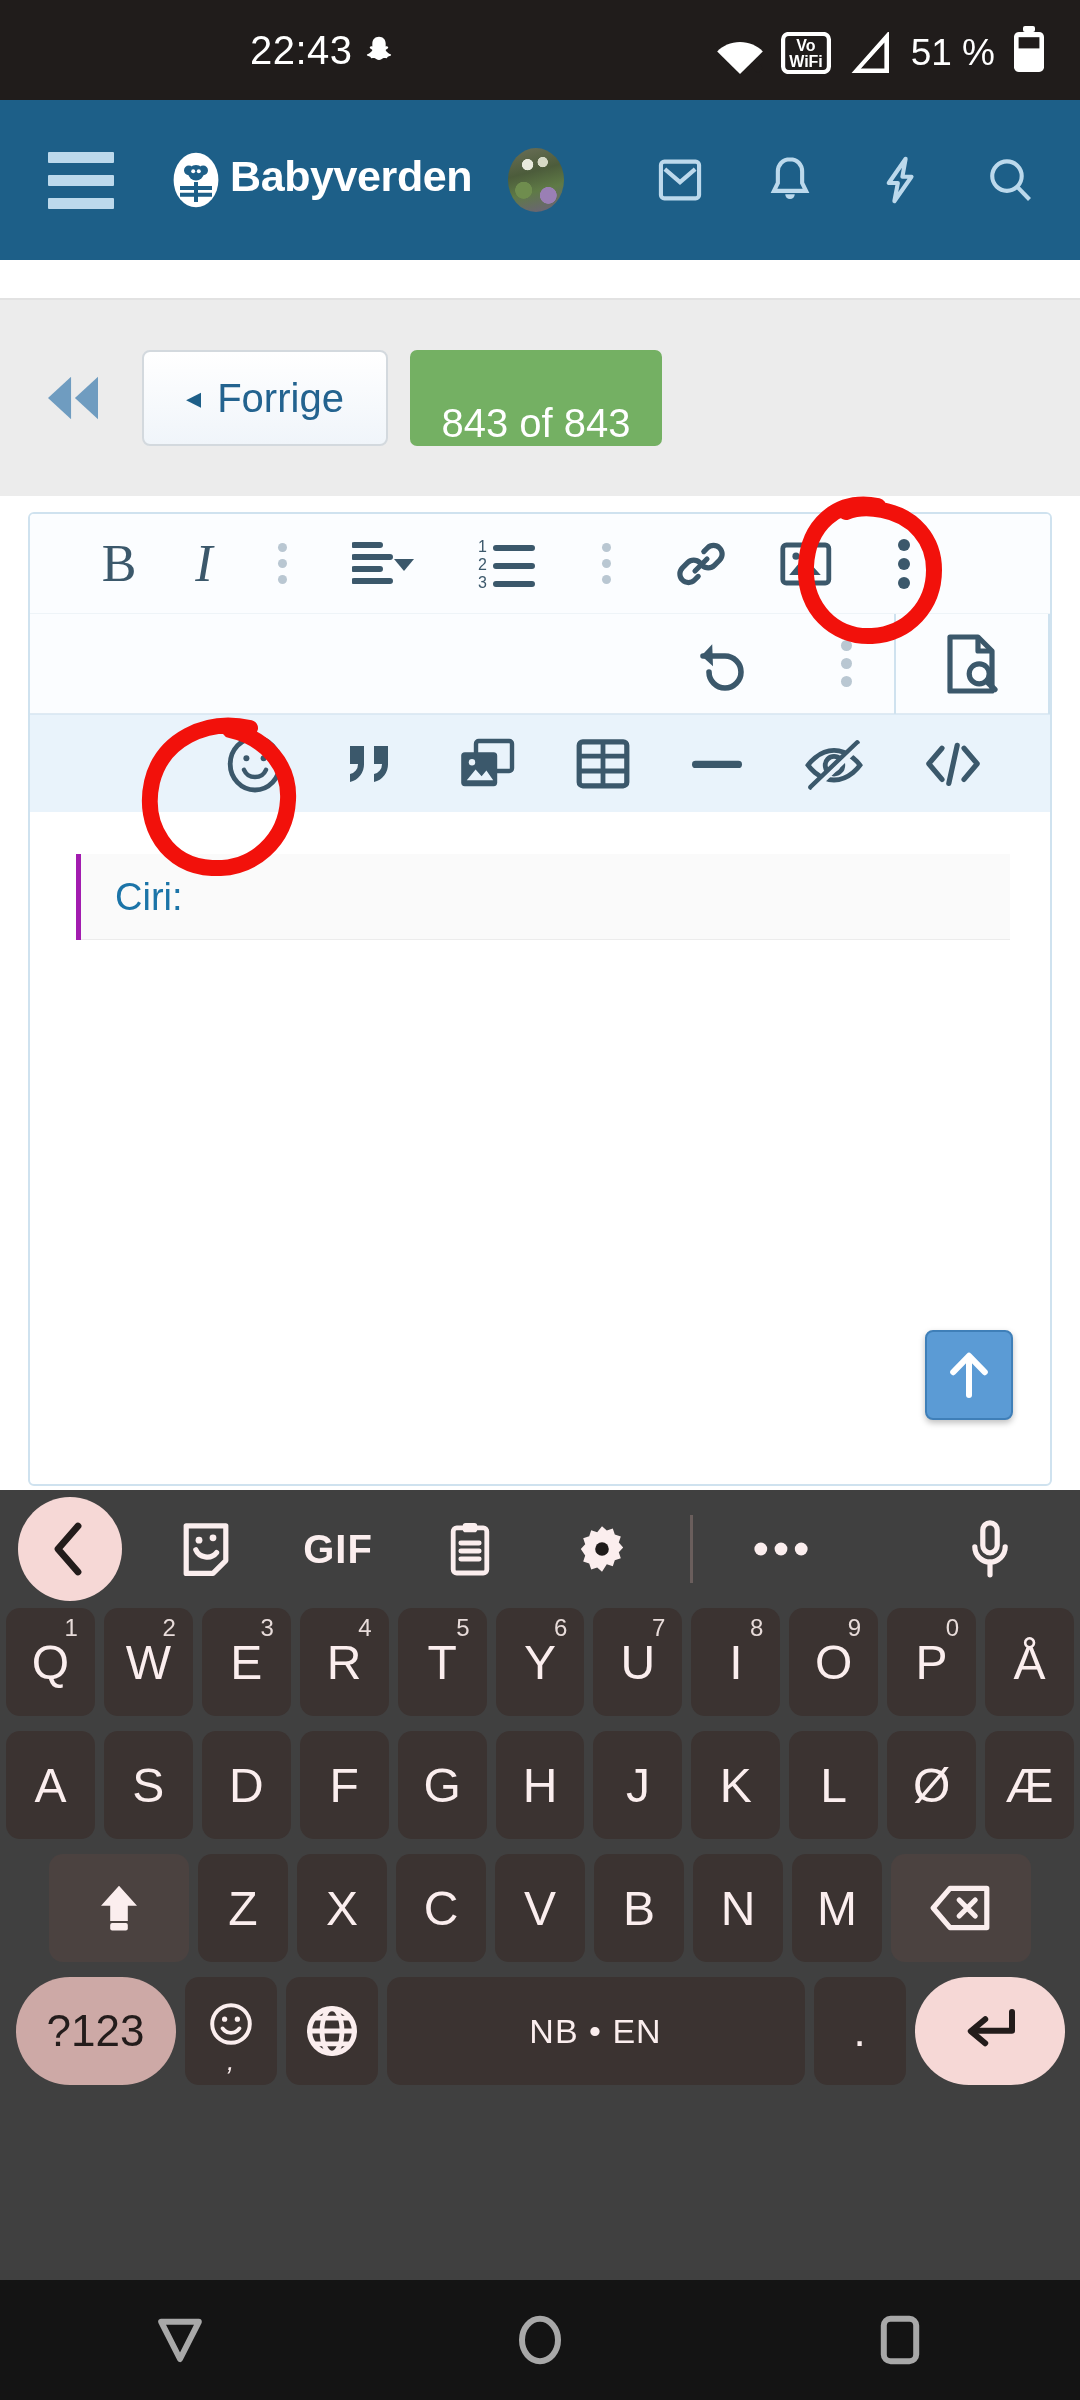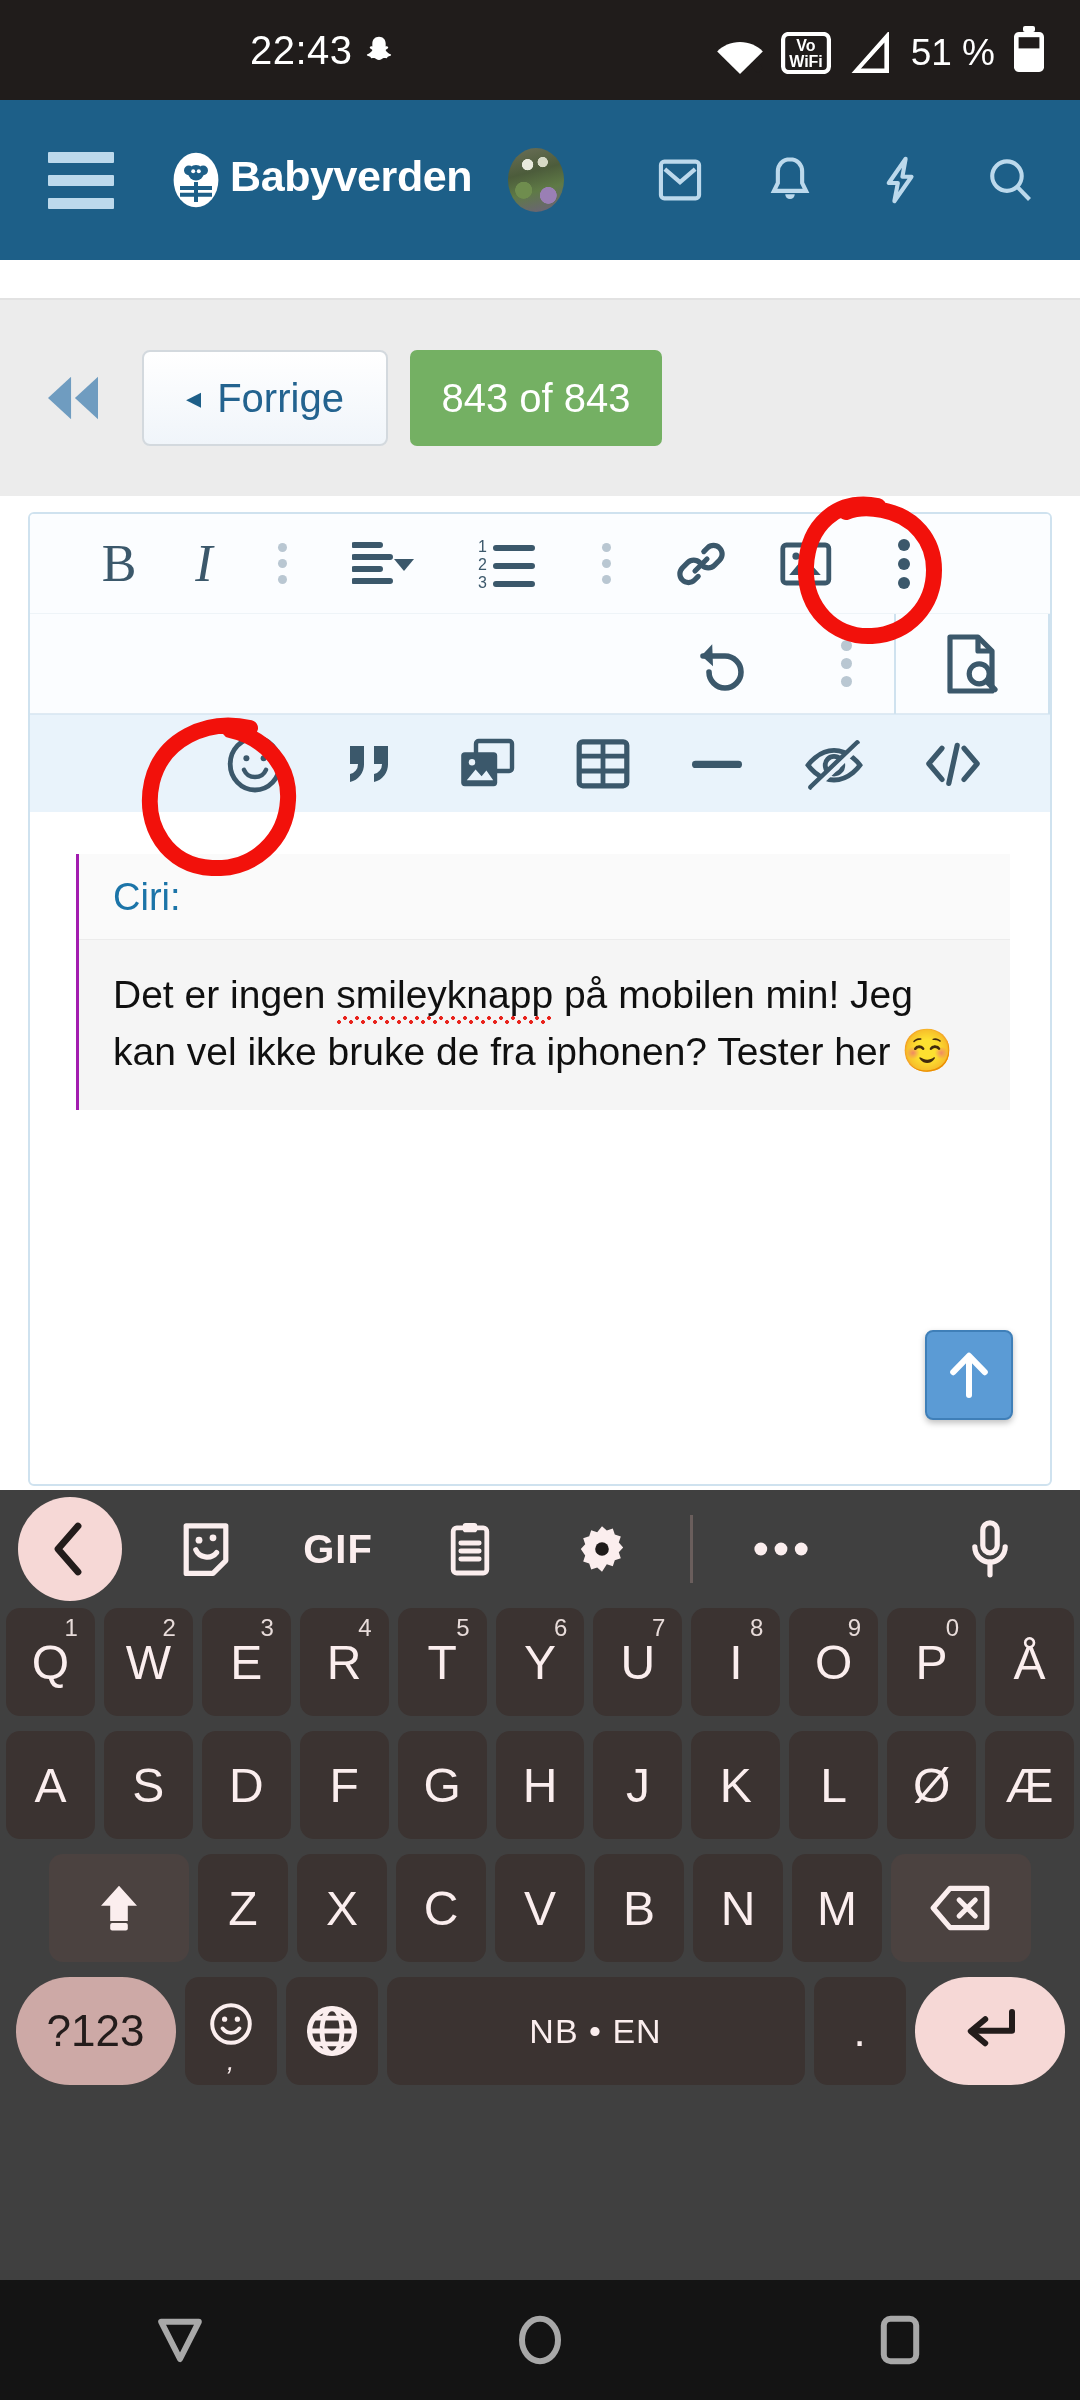--- a/index.html
+++ b/index.html
@@ -61,21 +61,21 @@
     margin-left: 38px; height: 96px; min-width: 246px;
     background: linear-gradient(#ffffff, #f0f5fa);
     border: 2px solid #d3d9de; border-radius: 8px;
     display: flex; align-items: center; justify-content: center; gap: 16px;
     color: #23638f; font-size: 40px;
   }
   .btn-prev .caret { font-size: 30px; color: #1d5f88; line-height: 1; }
   .badge-count {
     margin-left: 22px; height: 96px; min-width: 252px; padding: 0 26px;
     background: #74b063; border-radius: 7px;
-    display: flex; align-items: center; justify-content: center;
+    display: flex; align-items: flex-end; justify-content: center;
     color: #ffffff; font-size: 40px;
   }
 
   
   .editor {
     position: absolute; top: 512px; left: 28px; width: 1024px; height: 974px;
     background: #ffffff; border: 2px solid #cfe2ef; border-radius: 6px;
     overflow: hidden;
   }
   .tb-row {
@@ -97,21 +97,21 @@
 
   .undocell { width: 156px; display: flex; align-items: center; justify-content: center; }
   .previewcell {
     width: 156px; height: 100px; display: flex; align-items: center; justify-content: center;
     border-left: 2px solid #cfe2ef; border-right: 2px solid #cfe2ef;
   }
 
   
   .quote {
     margin: 42px 40px 0 46px;
-    border-left: 3px solid #a21caf;
+    border-left: 5px solid #a21caf;
     background: #f5f5f5;
   }
   .quote-head {
     background: #fafafa; padding: 22px 0 20px 34px;
     color: #1b74a8; font-size: 38px; border-bottom: 1px solid #ececec;
   }
   .quote-body {
     padding: 28px 34px 30px 34px; color: #101010; font-size: 39px; line-height: 1.38;
   }
   .squiggle {
@@ -409,23 +409,20 @@
         <svg width="58" height="50" viewBox="0 0 29 25">
           <path d="M9 4.6L2.4 12.4 9 20.2" fill="none" stroke="#3b586b" stroke-width="2.6" stroke-linecap="round" stroke-linejoin="round"></path>
           <path d="M20 4.6l6.6 7.8L20 20.2" fill="none" stroke="#3b586b" stroke-width="2.6" stroke-linecap="round" stroke-linejoin="round"></path>
           <path d="M16.6 3.2l-4.2 19" stroke="#3b586b" stroke-width="2.6" stroke-linecap="round"></path>
         </svg>
       </div>
     </div>
 
     <div class="quote">
       <div class="quote-head">Ciri:</div>
-      <div class="quote-body">
-        <span>Det er ingen </span><span class="squiggle">smileyknapp</span><span> på mobilen min! Jeg kan vel ikke bruke de fra iphonen? Tester her </span><span class="emoji">☺️</span>
-      </div>
     </div>
 
   </div>
 
   <div class="scrolltop">
     <svg width="46" height="52" viewBox="0 0 23 26">
       <path d="M11.5 23V4" stroke="#fff" stroke-width="3" stroke-linecap="round"></path>
       <path d="M3.6 11.6L11.5 3.4l7.9 8.2" fill="none" stroke="#fff" stroke-width="3" stroke-linecap="round" stroke-linejoin="round"></path>
     </svg>
   </div>

